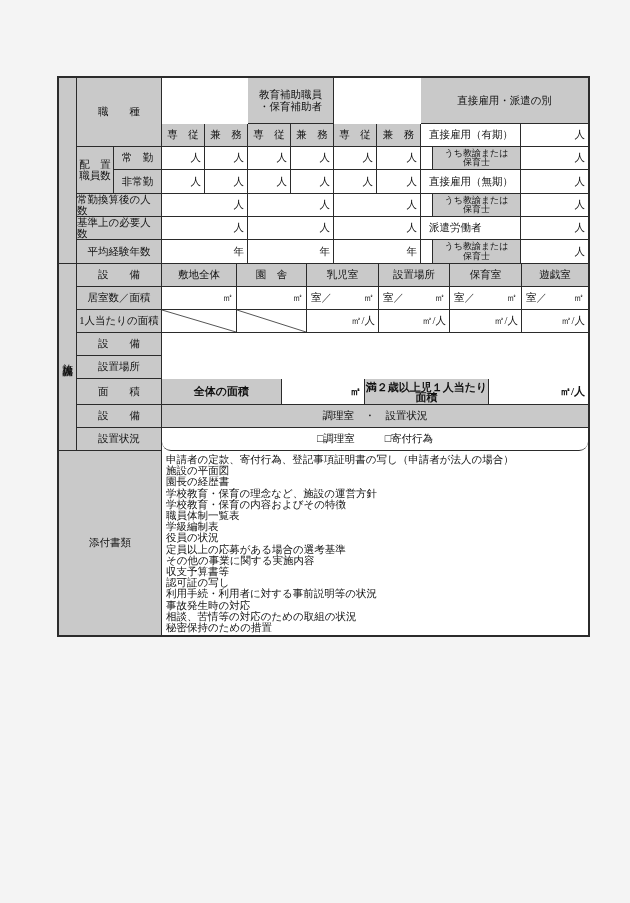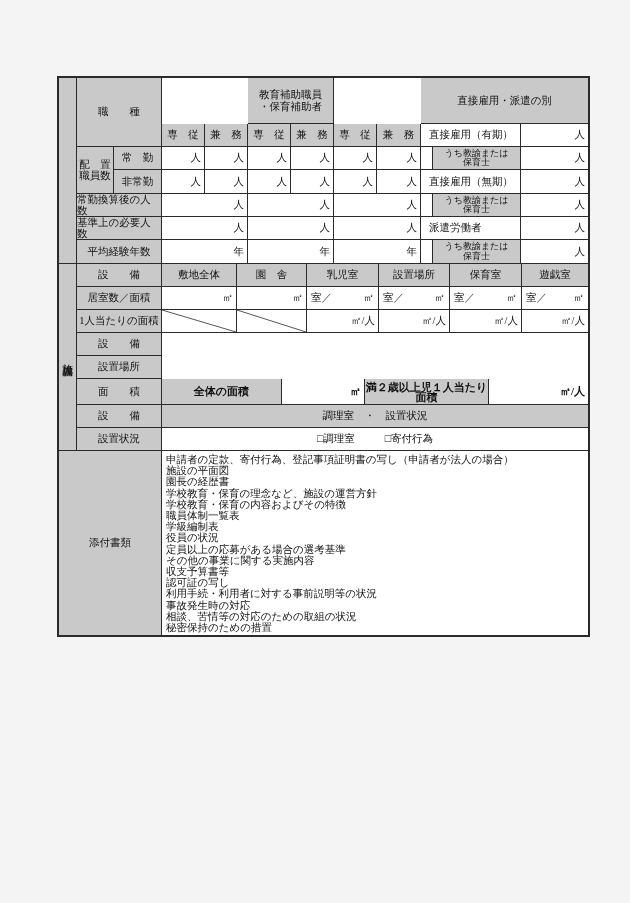--- a/index.html
+++ b/index.html
@@ -34,21 +34,21 @@
          border-left:1px solid var(--bd);display:flex;align-items:center;justify-content:center;
          font-size:9px;line-height:9.5px;}
   .vert{writing-mode:vertical-rl;text-orientation:upright;font-size:10.5px;letter-spacing:1px;}
   .diagcell{position:relative;padding:0;}
   .diagcell svg{position:absolute;left:0;top:0;width:100%;height:100%;}
   .small{font-size:9.5px;line-height:10px;}
   .fxrow{padding:0;align-items:stretch;}
   .fx{display:flex;align-items:center;justify-content:center;font-size:11px;font-weight:bold;}
   .attach{align-items:flex-start;justify-content:flex-start;padding:3px 2px 0 4px;}
   .attach-text{white-space:pre-line;font-size:10.5px;line-height:11.2px;text-align:left;}
-  .statusgap{gap:30px;}
+  .statusgap{gap:30px;border-radius:9px;}
 </style>
 </head>
 <body>
 
 <div class="paper">
   <div class="form">
 
     <div class="grid secA">
       <div class="c g" style="grid-area:1/1/8/2"></div>
 

